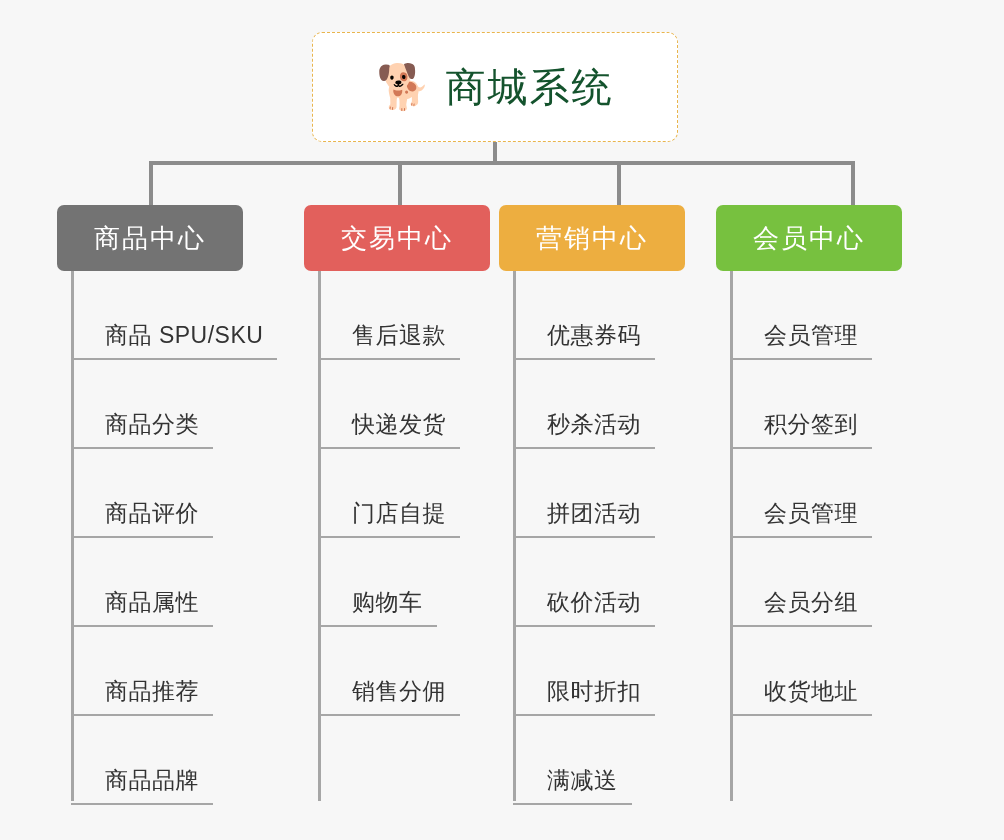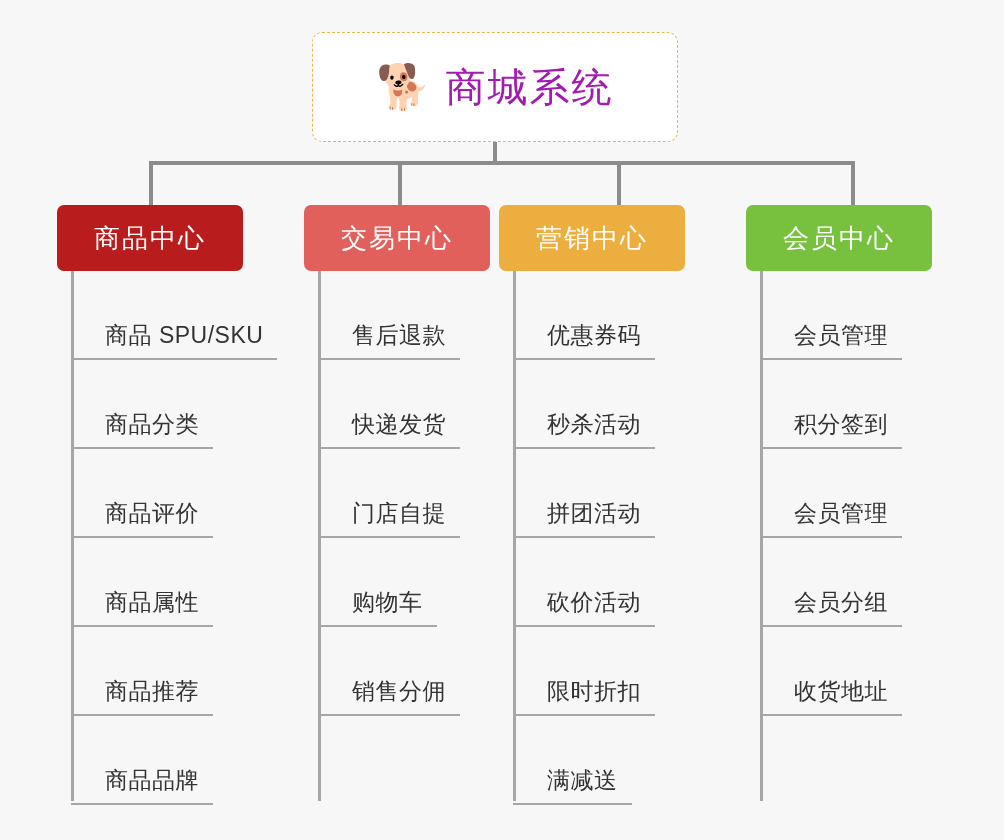--- a/index.html
+++ b/index.html
@@ -37,21 +37,21 @@
     justify-content: center;
     gap: 14px;
   }
   .root-emoji {
     font-size: 44px;
     line-height: 1;
     display: block;
   }
   .root-title {
     font-size: 40px;
-    color: #a21caf;
+    color: #14532d;
     letter-spacing: 2px;
     line-height: 1;
     white-space: nowrap;
   }
 
   
   .conn {
     position: absolute;
     background: #8c8c8c;
   }
@@ -79,21 +79,21 @@
 
   
   .column {
     position: absolute;
     top: 205px;
     width: 250px;
   }
   .col0 { left: 57px;  width: 235px; }
   .col1 { left: 304px; width: 235px; }
   .col2 { left: 499px; width: 235px; }
-  .col3 { left: 746px; width: 235px; }
+  .col3 { left: 716px; width: 235px; }
 
   .col-header {
     box-sizing: border-box;
     height: 66px;
     border-radius: 7px;
     display: flex;
     align-items: center;
     justify-content: center;
     color: #ffffff;
     font-size: 26px;
@@ -156,21 +156,21 @@
   </div>
 
   <div class="conn conn-stem"></div>
   <div class="conn conn-bus"></div>
   <div class="conn conn-drop d0"></div>
   <div class="conn conn-drop d1"></div>
   <div class="conn conn-drop d2"></div>
   <div class="conn conn-drop d3"></div>
 
   <div class="column col0">
-      <div class="col-header" style="background: #b91c1c;">
+      <div class="col-header" style="background: #737373;">
         <span>商品中心</span>
       </div>
       <ul class="leaf-list">
         <div class="trunk" style="height: 530px;"></div>
         <li class="leaf">
           <span class="leaf-label">商品 SPU/SKU</span>
           <div class="leaf-underline" style="width: 206px;"></div>
         </li>
         <li class="leaf">
           <span class="leaf-label">商品分类</span>

